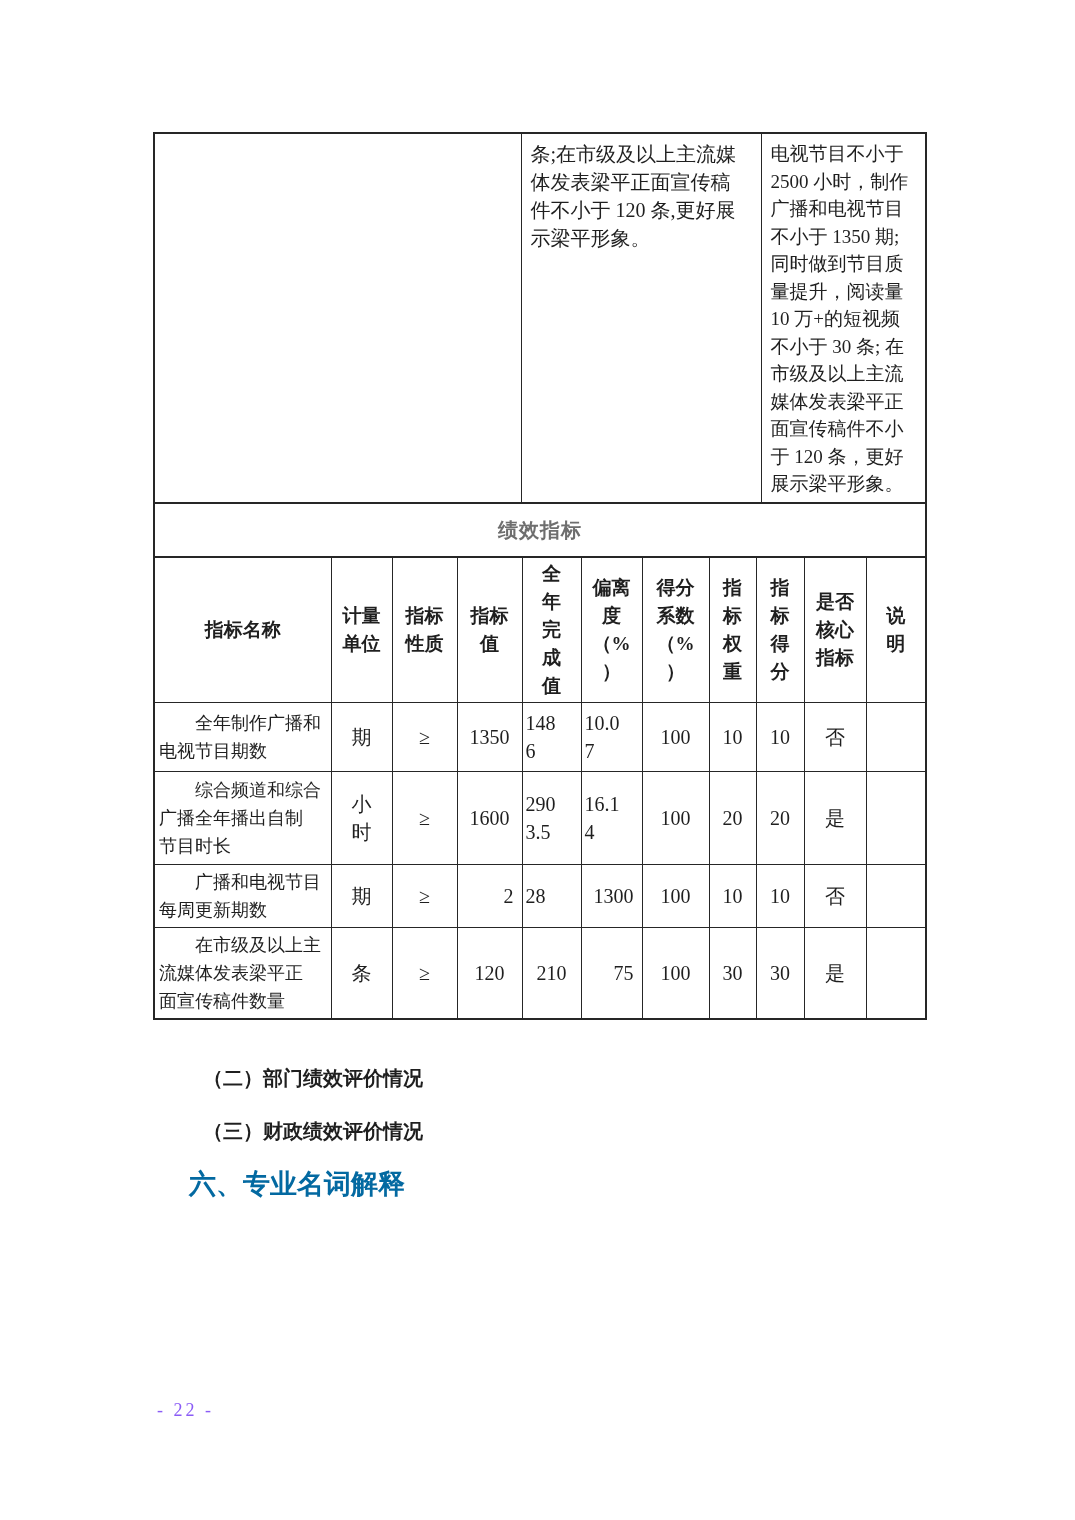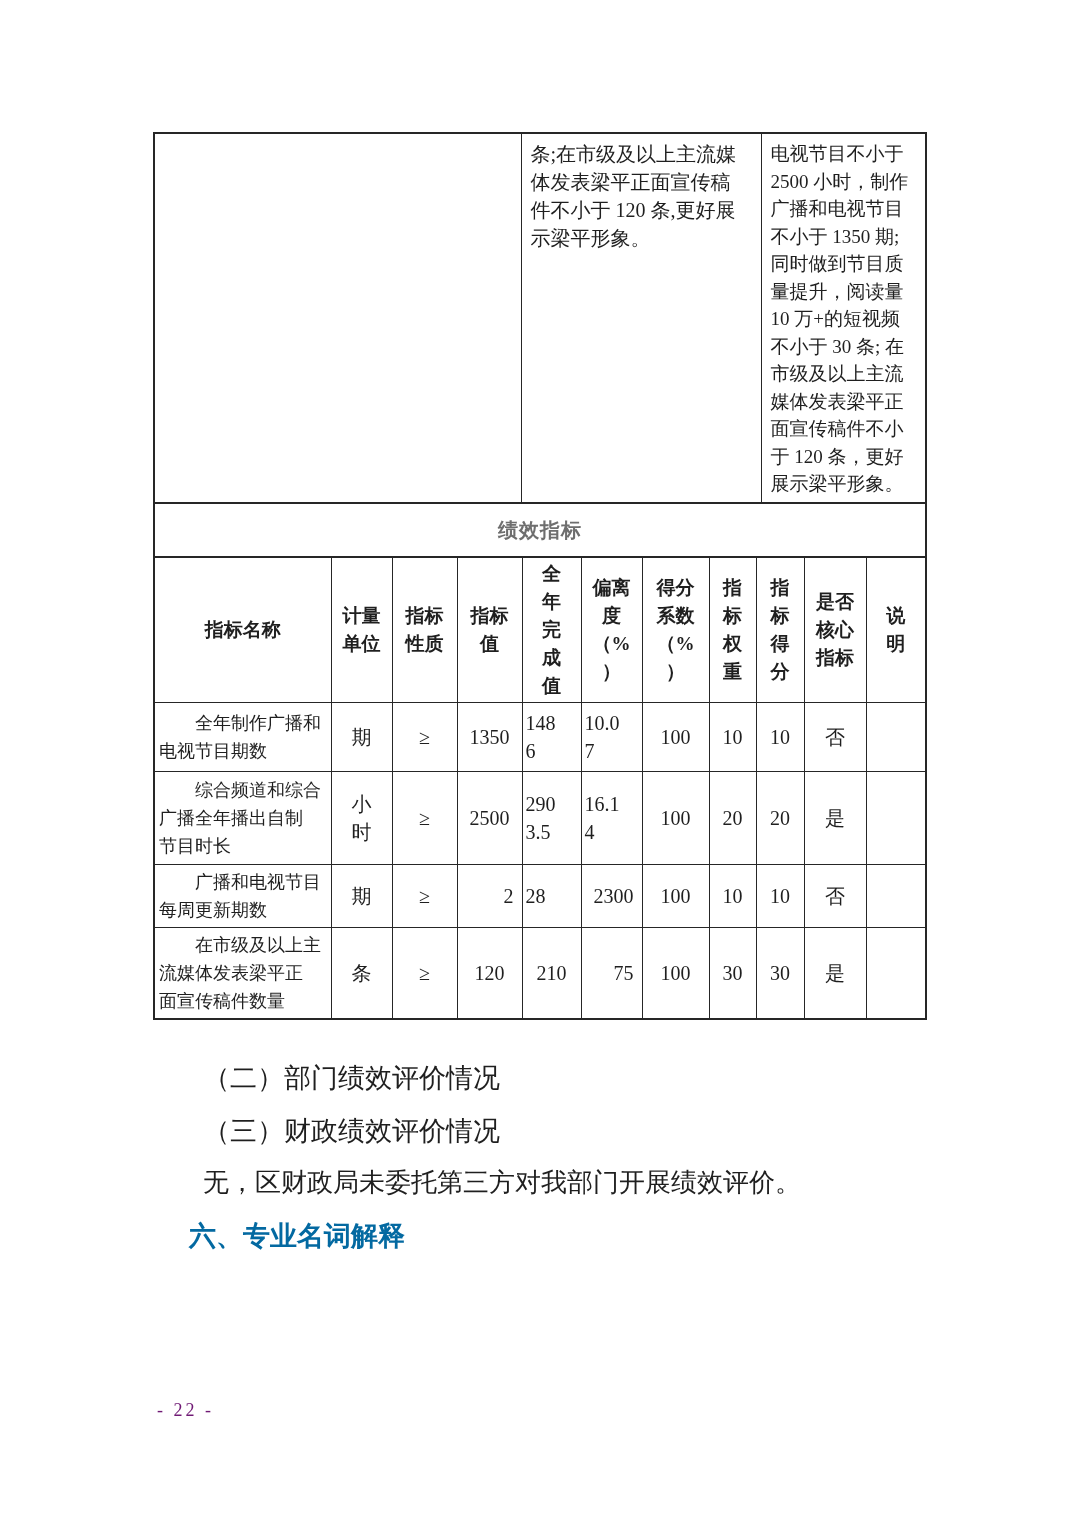--- a/index.html
+++ b/index.html
@@ -38,28 +38,28 @@
   .t-main td{font-size:20px;line-height:28px;text-align:center;padding:2px 3px;}
   .t-main td.lbl{font-size:18px;line-height:28px;text-align:left;text-indent:36px;padding-left:4px;}
   .t-main td.ta-l{text-align:left;}
   .t-main td.ta-r{text-align:right;padding-right:8px;}
   .t-main td.ta-c{text-align:center;}
   .r0 td{height:64px;} .r1 td{height:88px;} .r2 td{height:58px;}
   .r3 td{height:58px;} .r4 td{height:86px;}
 
   
   .sections{position:absolute;left:153px;top:1052px;width:800px;}
-  .h-kai{font-size:27px;font-weight:normal;line-height:36px;text-indent:50px;margin:8px 0 0 0;}
+  .h-kai{font-size:20px;font-weight:bold;line-height:36px;text-indent:50px;margin:8px 0 0 0;}
   .p-kai{font-size:26px;font-weight:normal;line-height:36px;text-indent:50px;margin:16px 0 0 0;}
   .h-hei{font-family:"Liberation Sans","DejaVu Sans",sans-serif;
          font-size:27px;font-weight:bold;line-height:36px;text-indent:36px;margin:17px 0 0 0;color:#0369a1;}
 
   .footer{
     position:absolute;left:157px;top:1400px;
-    font-size:18px;letter-spacing:3px;color:#701a75;text-align:right;
+    font-size:18px;letter-spacing:3px;color:#8b5cf6;text-align:right;
   }
 </style>
 </head>
 <body>
 
 <div class="page">
 
   <div class="tables">
 
     <table class="t-top">
@@ -163,39 +163,39 @@
             <td class="ta-c">否</td>
             <td class="ta-c"></td>
           </tr>
           <tr class="r1">
             <td class="lbl ta-l">综合频道和综合
 广播全年播出自制
 节目时长</td>
             <td class="ta-c">小
 时</td>
             <td class="ta-c">≥</td>
-            <td class="ta-c">2500</td>
+            <td class="ta-c">1600</td>
             <td class="ta-l">290
 3.5</td>
             <td class="ta-l">16.1
 4</td>
             <td class="ta-c">100</td>
             <td class="ta-c">20</td>
             <td class="ta-c">20</td>
             <td class="ta-c">是</td>
             <td class="ta-c"></td>
           </tr>
           <tr class="r2">
             <td class="lbl ta-l">广播和电视节目
 每周更新期数</td>
             <td class="ta-c">期</td>
             <td class="ta-c">≥</td>
             <td class="ta-r">2</td>
             <td class="ta-l">28</td>
-            <td class="ta-r">2300</td>
+            <td class="ta-r">1300</td>
             <td class="ta-c">100</td>
             <td class="ta-c">10</td>
             <td class="ta-c">10</td>
             <td class="ta-c">否</td>
             <td class="ta-c"></td>
           </tr>
           <tr class="r4">
             <td class="lbl ta-l">在市级及以上主
 流媒体发表梁平正
 面宣传稿件数量</td>
@@ -210,19 +210,18 @@
             <td class="ta-c">是</td>
             <td class="ta-c"></td>
           </tr>
         </tbody>
     </table>
   </div>
 
   <div class="sections">
     <div class="h-kai">（二）部门绩效评价情况</div>
     <div class="h-kai" style="margin-top:17px">（三）财政绩效评价情况</div>
-    <div class="p-kai">无，区财政局未委托第三方对我部门开展绩效评价。</div>
     <div class="h-hei">六、专业名词解释</div>
   </div>
 
   <div class="footer">- 22 -</div>
 
 </div>
 
 </body></html>

